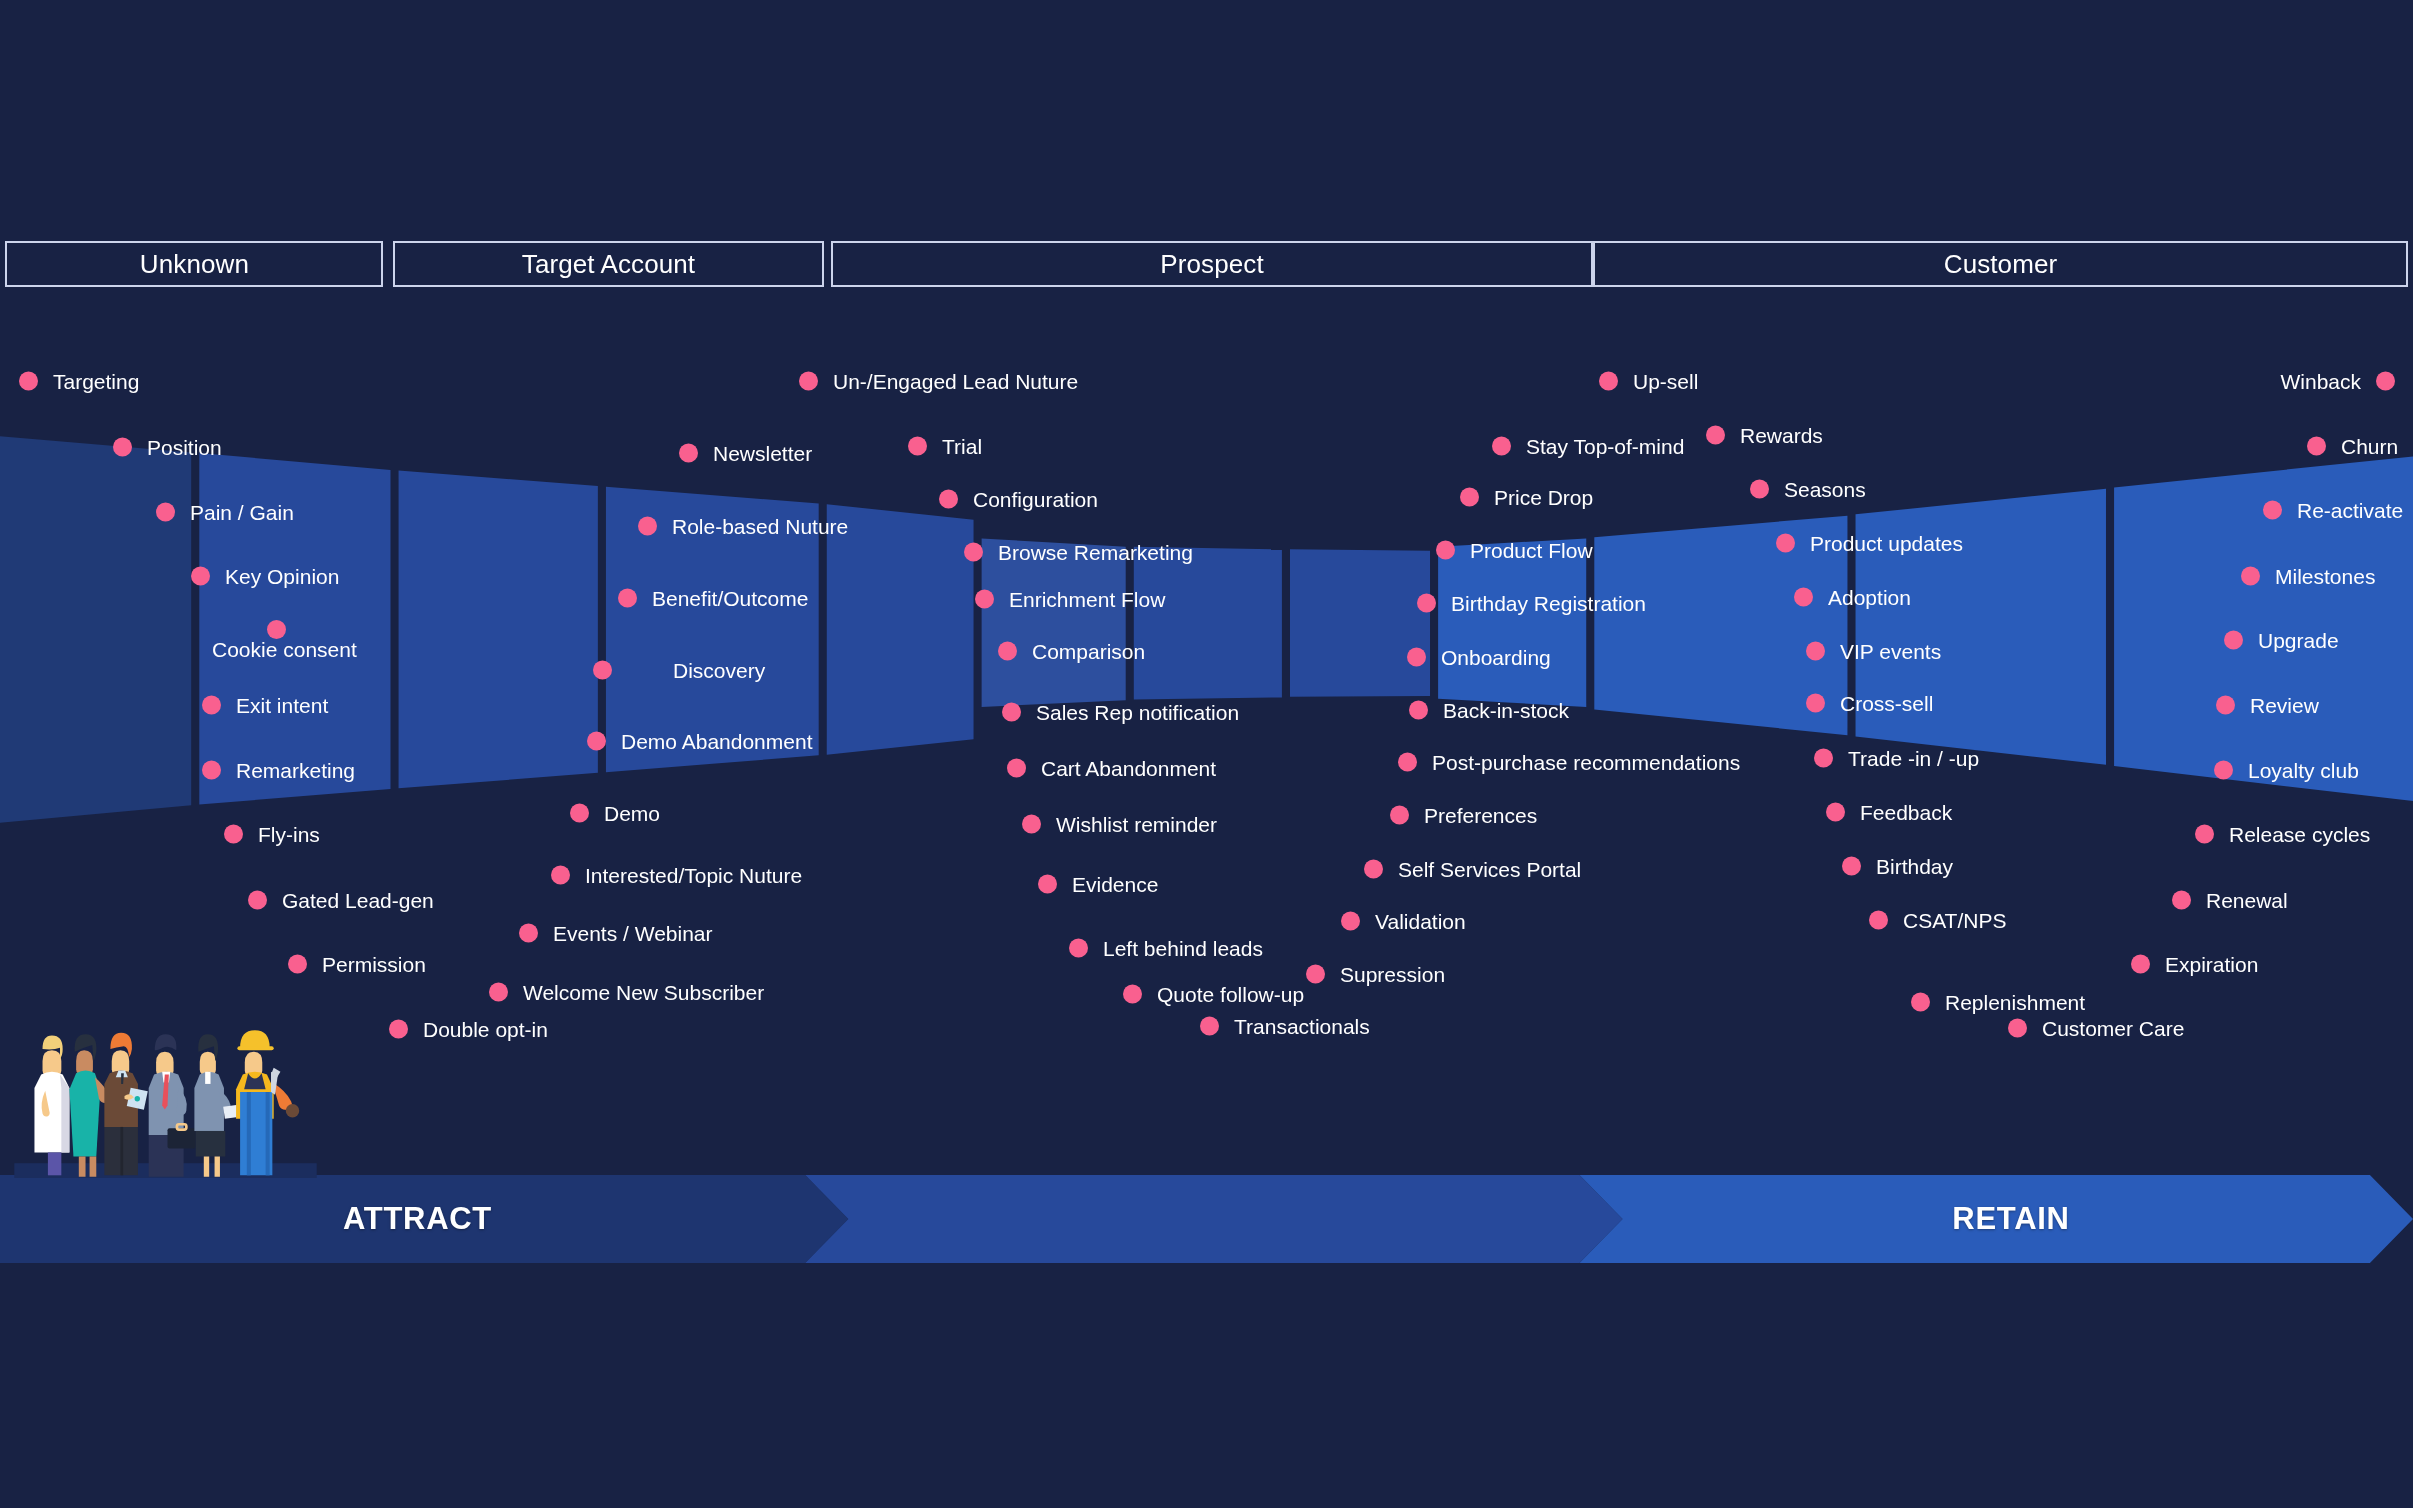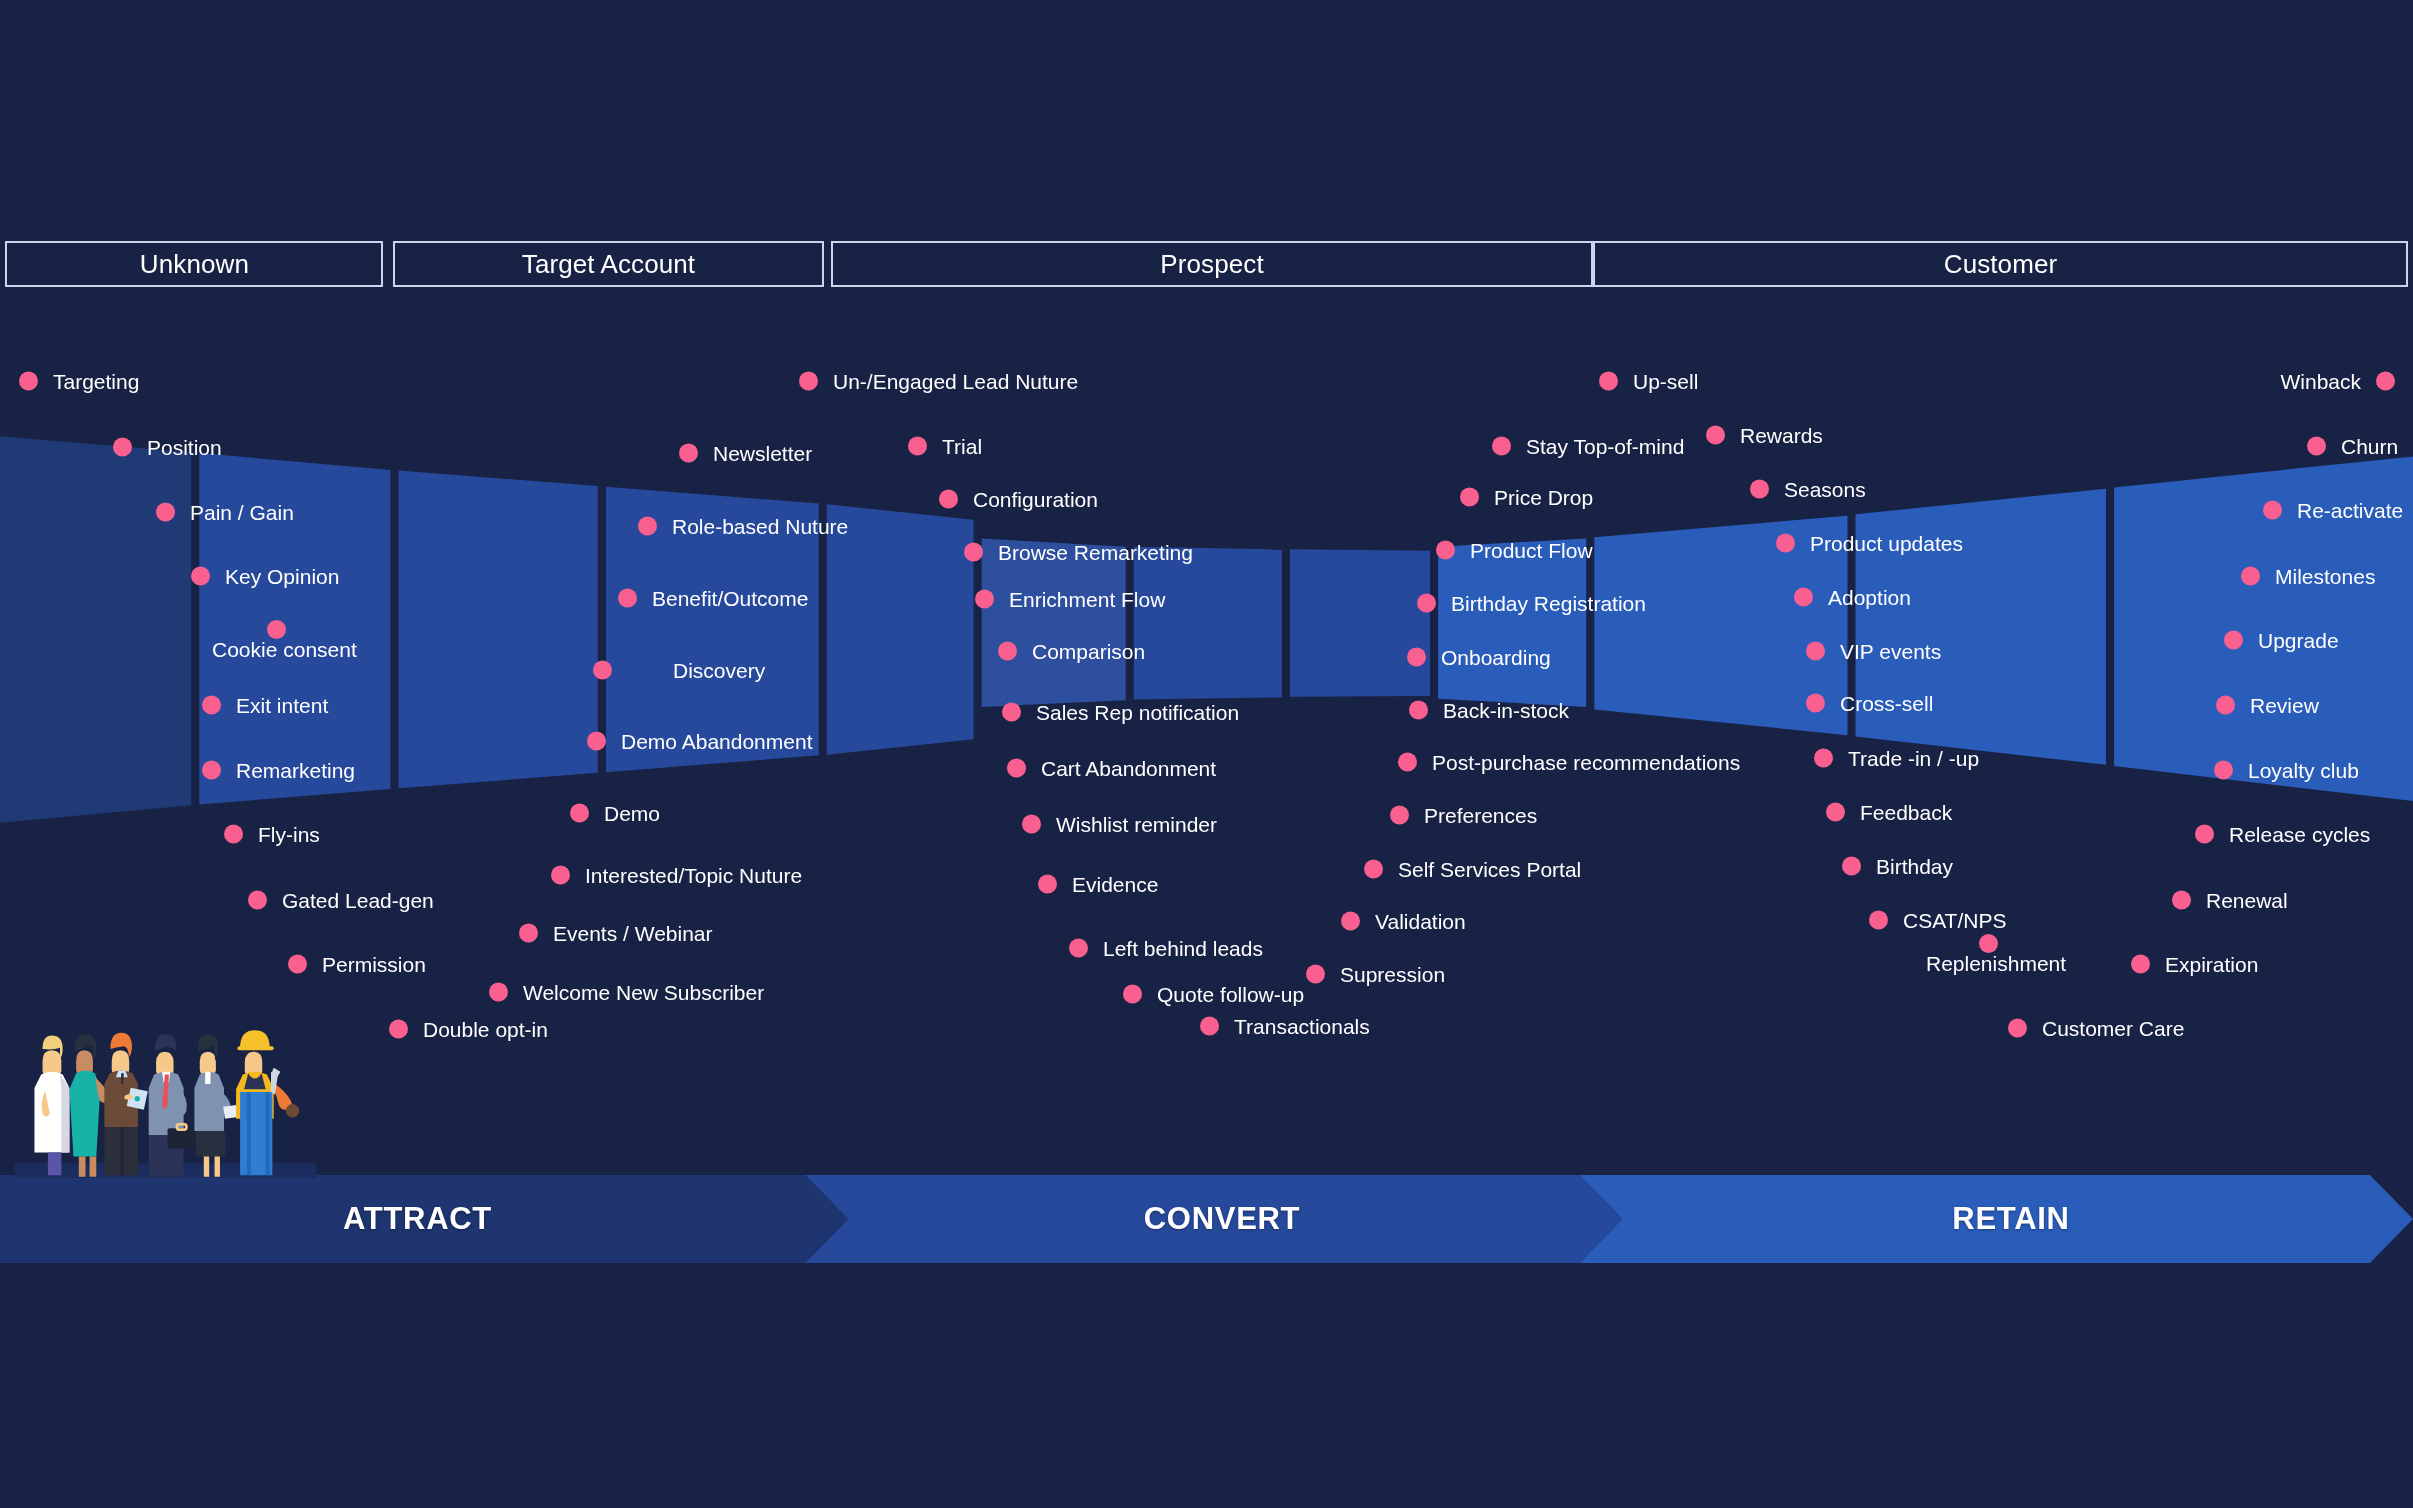--- a/index.html
+++ b/index.html
@@ -397,21 +397,21 @@
       <span class="lbl">Feedback</span>
     </div>
     <div class="tp" style="top: 866px; left: 1842px;">
       <span class="dot"></span>
       <span class="lbl">Birthday</span>
     </div>
     <div class="tp" style="top: 920px; left: 1869px;">
       <span class="dot"></span>
       <span class="lbl">CSAT/NPS</span>
     </div>
-    <div class="tp" style="top: 954px; left: 1911px; flex-direction: column;">
+    <div class="tp" style="top: 1002px; left: 1911px;">
       <span class="dot"></span>
       <span class="lbl">Replenishment</span>
     </div>
     <div class="tp" style="top: 1028px; left: 2008px;">
       <span class="dot"></span>
       <span class="lbl">Customer Care</span>
     </div>
     <div class="tp rtl" style="top: 381px; left: 2193px; width: 202px; justify-content: flex-start;">
       <span class="dot"></span>
       <span class="lbl">Winback</span>
@@ -448,20 +448,17 @@
       <span class="dot"></span>
       <span class="lbl">Renewal</span>
     </div>
     <div class="tp" style="top: 964px; left: 2131px;">
       <span class="dot"></span>
       <span class="lbl">Expiration</span>
     </div>
     <div class="phase-label" style="left: 0px; width: 835px;">
       <span>ATTRACT</span>
     </div>
-    <div class="phase-label" style="left: 835px; width: 774px;">
-      <span>CONVERT</span>
-    </div>
     <div class="phase-label" style="left: 1609px; width: 804px;">
       <span>RETAIN</span>
     </div>
   </div>
 
 
 </body></html>

